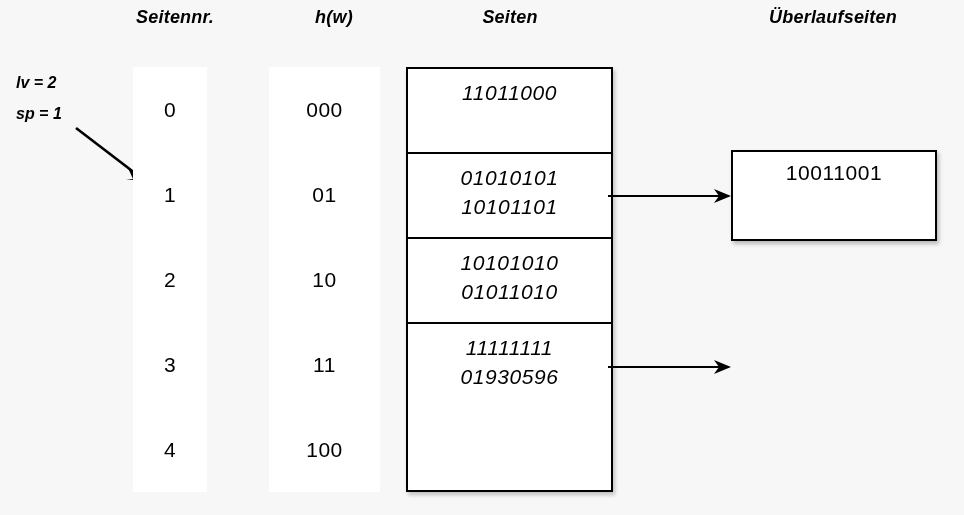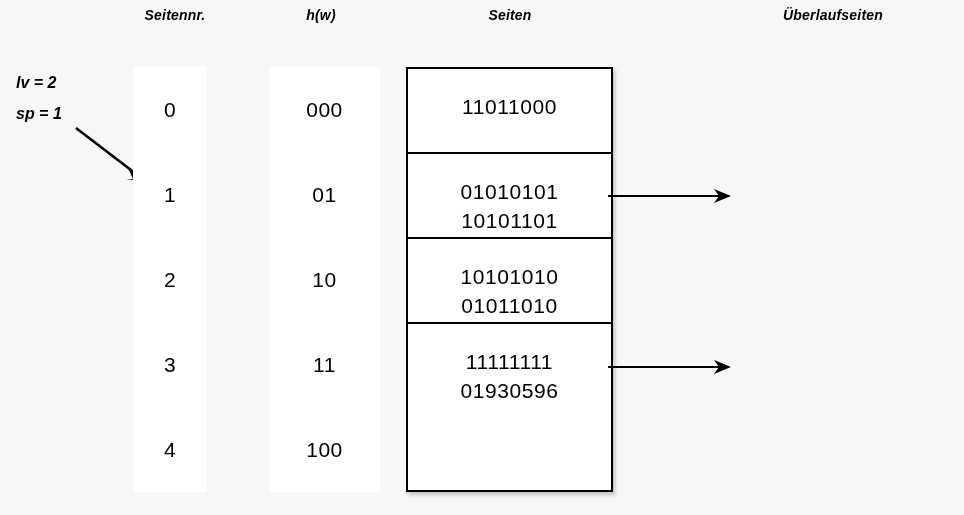--- a/index.html
+++ b/index.html
@@ -18,29 +18,29 @@
     position: relative;
     width: 964px;
     height: 515px;
   }
 
   
   .col-header {
     position: absolute;
     font-style: italic;
     font-weight: bold;
-    font-size: 14px;
+    font-size: 18px;
     letter-spacing: 0.2px;
     white-space: nowrap;
     text-align: center;
     transform: translateX(-50%);
     top: 7px;
   }
   #hdr-seitennr { left: 175px; }
-  #hdr-hw       { left: 321px; }
+  #hdr-hw       { left: 334px; }
   #hdr-seiten   { left: 510px; }
   #hdr-overflow { left: 833px; }
 
   
   .annot {
     position: absolute;
     font-style: italic;
     font-weight: bold;
     font-size: 16px;
     white-space: nowrap;
@@ -97,21 +97,22 @@
   }
   .page-cell {
     position: absolute;
     left: 0;
     width: 100%;
     height: 85px;
     box-sizing: border-box;
     display: flex;
     flex-direction: column;
     align-items: center;
-    padding-top: 23px;
+    padding-top: 9px;
+    font-style: italic;
   }
   .page-cell.p0 { top: 0px;   }
   .page-cell.p1 { top: 83px;  border-top: 2px solid #000; height: 80px; }
   .page-cell.p2 { top: 168px; border-top: 2px solid #000; height: 61px; }
   .page-cell.p3 { top: 253px; border-top: 2px solid #000; height: 87px; align-items: center; }
   .page-cell.p4 { top: 338px; border-top: 2px solid #000; height: 87px; }
   .page-line {
     font-size: 21px;
     letter-spacing: 0.6px;
     line-height: 29px;
@@ -210,14 +211,17 @@
 
   <svg class="connector" id="connector-0" viewBox="0 0 128 24">
     <line x1="0" y1="12" x2="121" y2="12" stroke="#000" stroke-width="2.2"></line>
     <path d="M123 12 L106 5 L111 12 L106 19 Z" fill="#000"></path>
   </svg>
   <svg class="connector" id="connector-1" viewBox="0 0 128 24">
     <line x1="0" y1="12" x2="121" y2="12" stroke="#000" stroke-width="2.2"></line>
     <path d="M123 12 L106 5 L111 12 L106 19 Z" fill="#000"></path>
   </svg>
 
+  <div class="overflow-box" id="overflow-0">
+    <div class="overflow-text">10011001</div>
+  </div>
 
 </div>
 
 </body></html>

